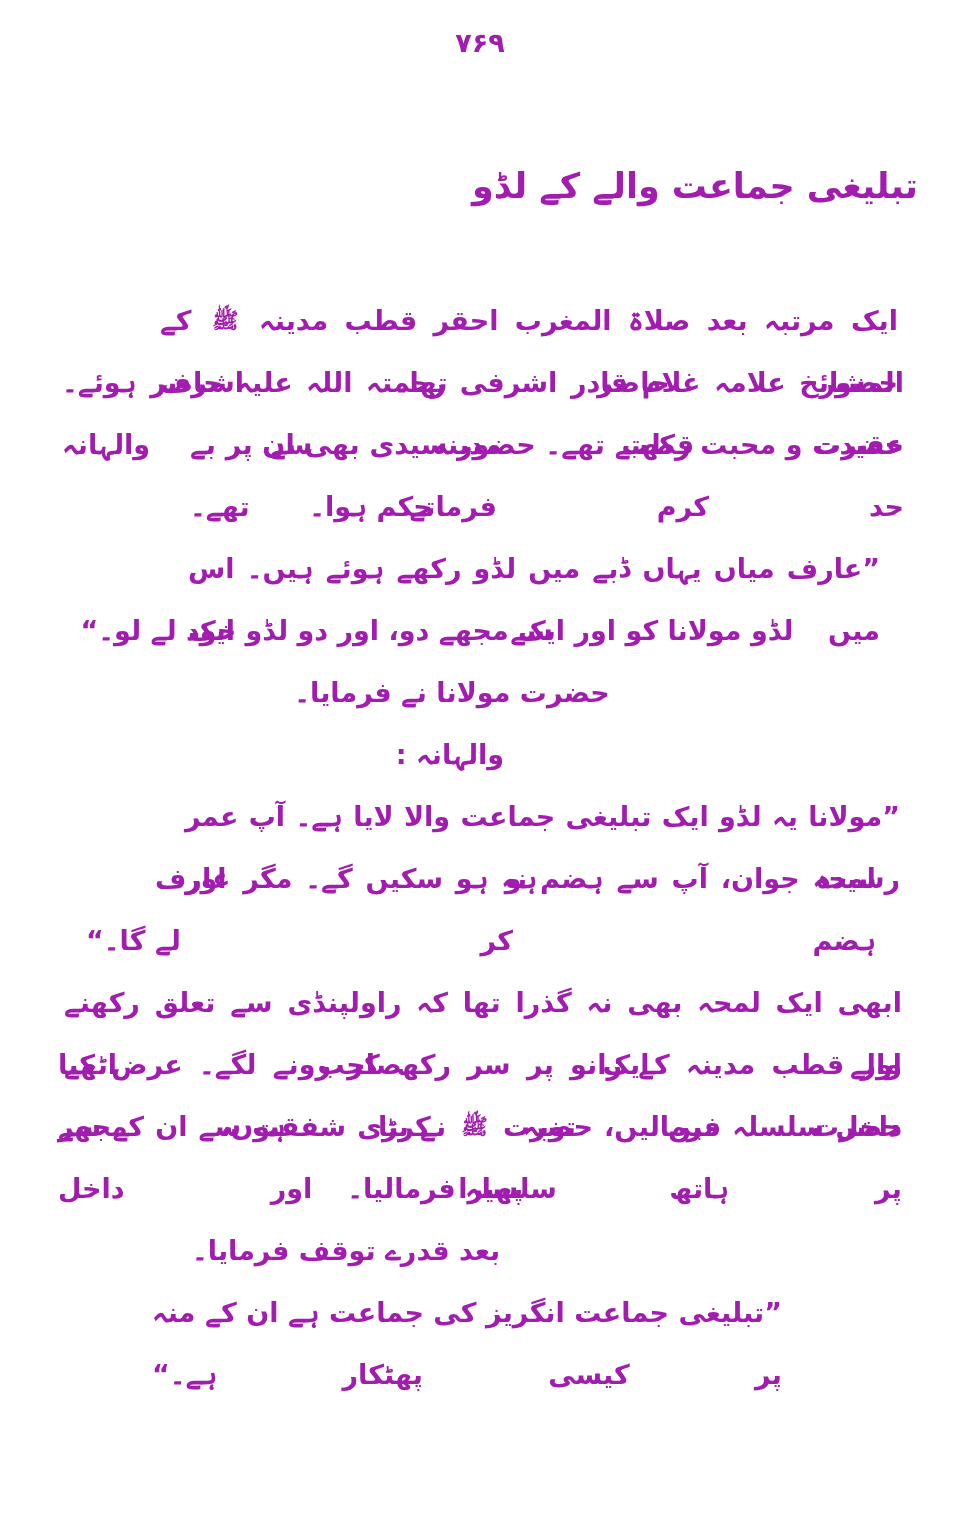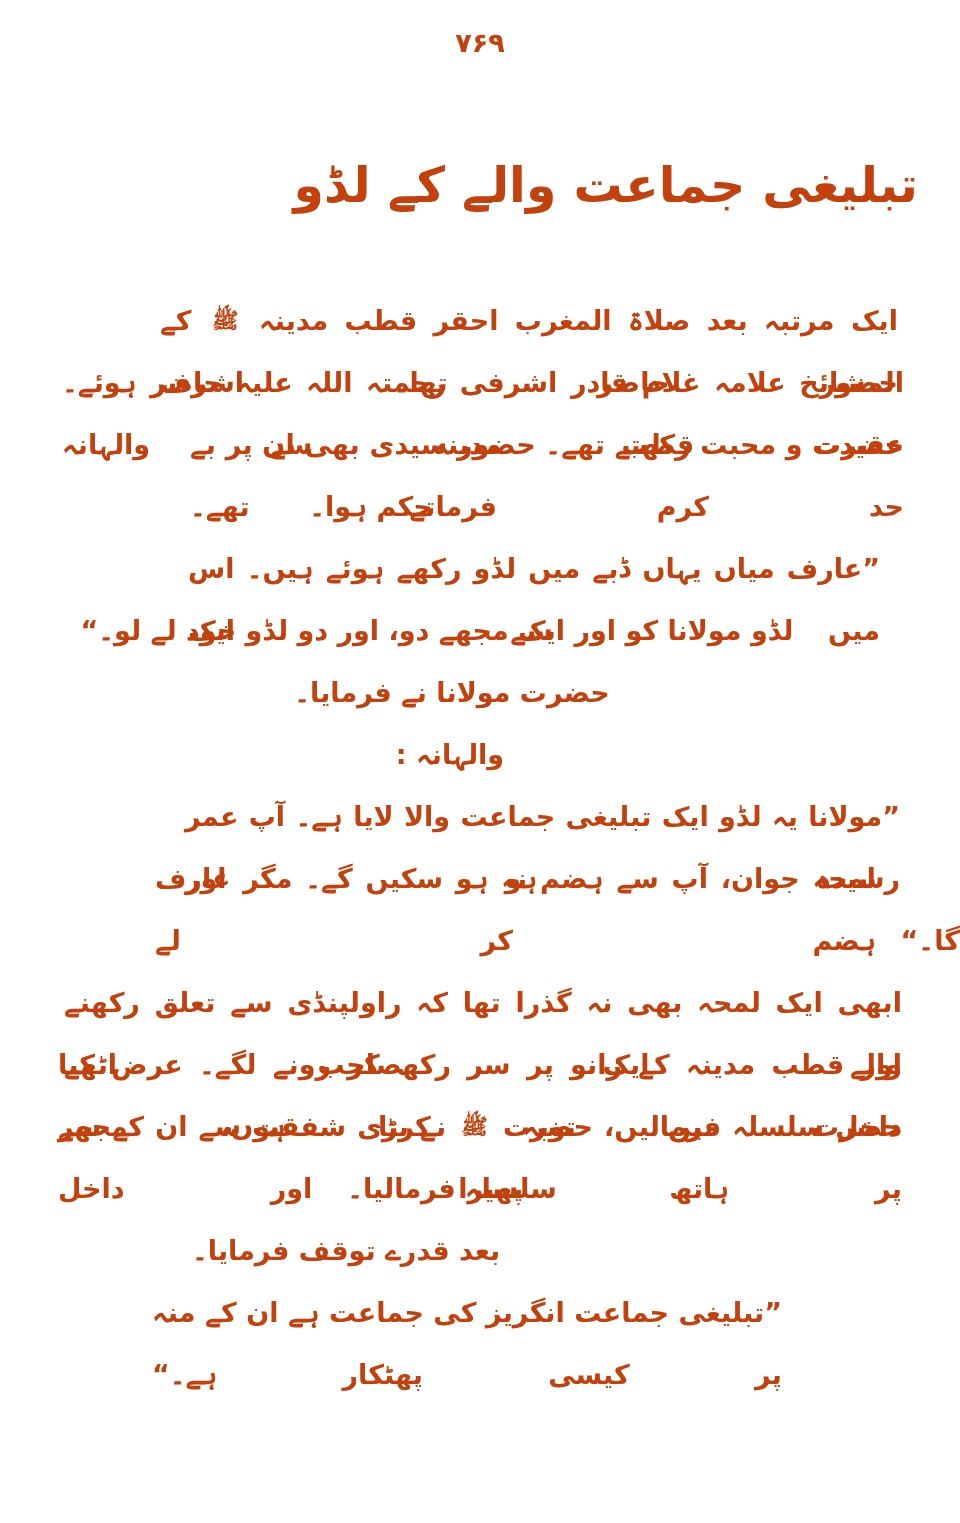--- a/index.html
+++ b/index.html
@@ -2,58 +2,58 @@
 <html lang="ur"><head>
 <meta charset="utf-8">
 <style>
   html, body { margin: 0; padding: 0; background: #e9e9e9; }
   .page {
     position: relative;
     width: 960px;
     height: 1523px;
     margin: 0 auto;
     background: #ffffff;
-    color: #c2410c;
+    color: #a21caf;
     font-family: "DejaVu Sans", sans-serif;
     overflow: hidden;
   }
   .pagenum {
     margin-top: 22px;
     height: 42px;
     line-height: 42px;
     text-align: center;
     font-size: 27px;
     font-weight: bold;
     letter-spacing: 2px;
   }
   .title {
     margin: 70px 42px 0 0;
     height: 104px;
     line-height: 104px;
     direction: rtl;
     text-align: right;
-    font-size: 49px;
+    font-size: 35px;
     font-weight: bold;
     white-space: nowrap;
   }
   .body-text { margin-top: 52px; }
   .line {
     direction: rtl;
     height: 62px;
     line-height: 62px;
     font-size: 27px;
     font-weight: bold;
     overflow: visible;
   }
   
   .line.j { text-align: justify; text-align-last: justify; text-justify: inter-word; }
   
   .line.r { text-align: center; white-space: nowrap; }
   
-  .line.l { text-align: right;  white-space: nowrap; }
+  .line.l { text-align: left;  white-space: nowrap; }
   .sym {
     font-size: 22px;
     padding: 0 4px;
     vertical-align: 2px;
   }
 </style>
 </head>
 <body>
 
 <div class="page">

